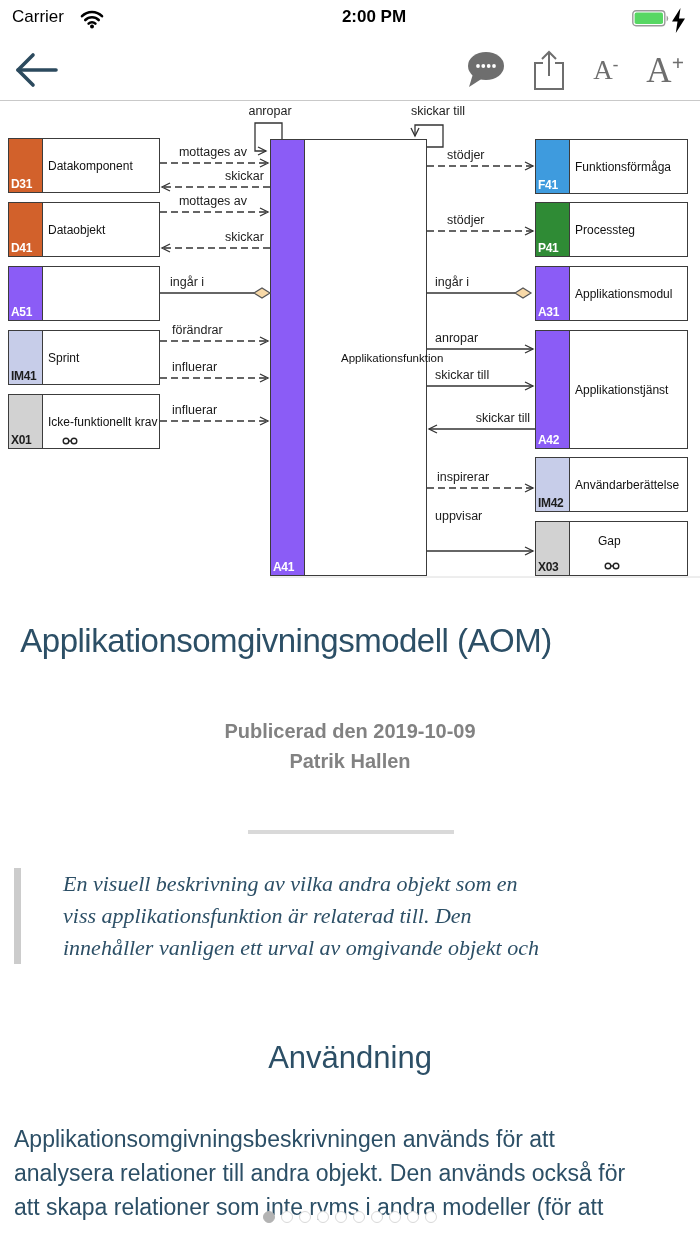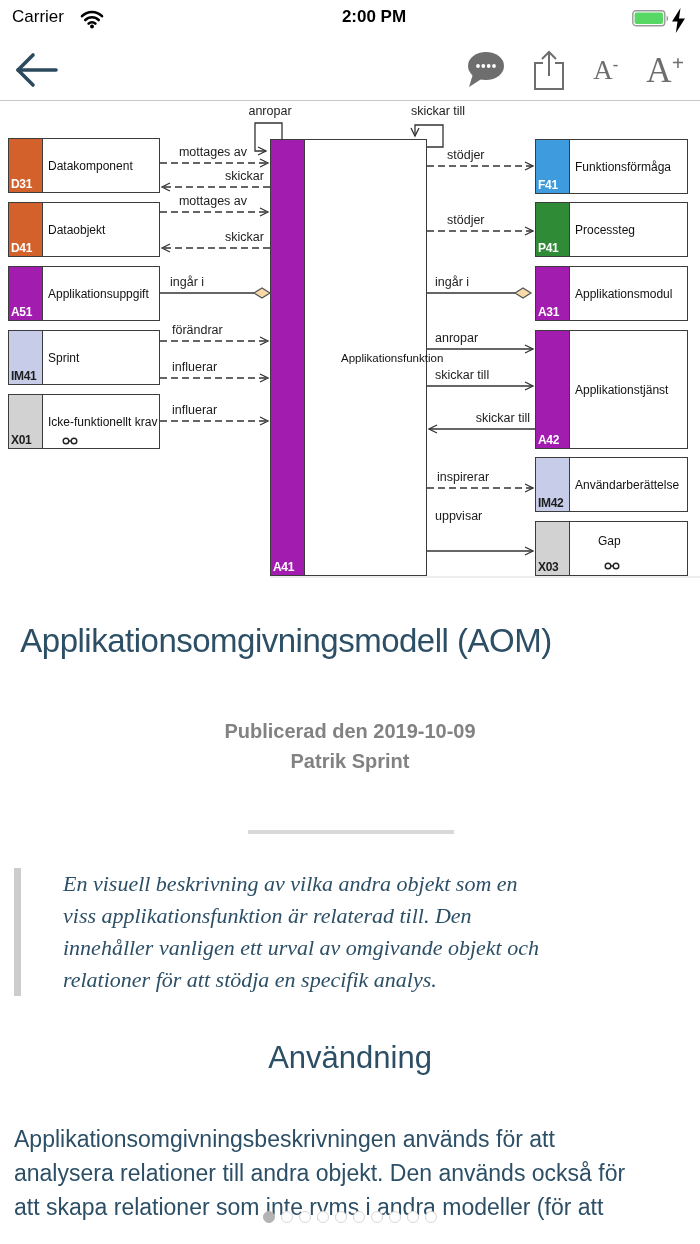--- a/index.html
+++ b/index.html
@@ -29,21 +29,21 @@
   .diagram{position:absolute;top:100px;left:0;width:700px;height:490px;
     border-top:1px solid #c9c9c9;background:#fff;}
   .dg-svg{position:absolute;top:0;left:0;pointer-events:none;}
   .dbox{position:absolute;display:flex;background:#fff;border:1px solid #3c3c3c;box-sizing:border-box;}
   .dbox .stripe{position:relative;width:33px;flex:0 0 33px;border-right:1px solid #3c3c3c;}
   .dbox .code{position:absolute;left:2px;bottom:1px;font-size:12px;font-weight:700;
     color:#fff;letter-spacing:-0.3px;white-space:nowrap;}
   .dbox .code.dark{color:#1c1c1c;}
   .dbox .body{flex:1;display:flex;flex-direction:column;justify-content:center;
     padding-left:5px;font-size:12px;color:#111;line-height:14px;}
-  .st-d{background:#D2612B;}  .st-a{background:#a21caf;}
+  .st-d{background:#D2612B;}  .st-a{background:#8b5cf6;}
   .st-im{background:#C7CDE9;} .st-x{background:#D2D2D2;}
   .st-f{background:#3E9BDE;}  .st-p{background:#2F8B35;}
   .edge-label{position:absolute;font-size:12.5px;color:#1c1c1c;white-space:nowrap;}
   .el-c{text-align:center;} .el-r{text-align:right;}
   
   .art-title{position:absolute;top:622px;left:0;width:572px;text-align:center;
     font-size:33px;font-weight:300;color:#2C4F66;letter-spacing:-0.5px;}
   .art-pub{position:absolute;top:716px;left:0;width:700px;text-align:center;
     font-size:20px;font-weight:700;color:#828282;line-height:30px;}
   .art-divider{position:absolute;top:830px;left:248px;width:206px;height:4px;background:#d9d9d9;}
@@ -129,23 +129,20 @@
         <span class="code">D41</span>
       </div>
     <div class="body">
         <span>Dataobjekt</span>
       </div>
   </div>
   <div class="dbox" style="left:8px;top:165px;width:152px;height:55px;">
     <div class="stripe st-a">
         <span class="code">A51</span>
       </div>
-    <div class="body">
-        <span>Applikationsuppgift</span>
-      </div>
   </div>
   <div class="dbox" style="left:8px;top:229px;width:152px;height:55px;">
     <div class="stripe st-im">
         <span class="code dark">IM41</span>
       </div>
     <div class="body">
         <span>Sprint</span>
       </div>
   </div>
   <div class="dbox" style="left:8px;top:293px;width:152px;height:55px;">
@@ -278,32 +275,31 @@
   <span class="edge-label" style="left:435px;top:267px;">skickar till</span>
   <span class="edge-label el-r" style="left:427px;top:310px;width:103px;">skickar till</span>
   <span class="edge-label" style="left:437px;top:369px;">inspirerar</span>
   <span class="edge-label" style="left:435px;top:408px;">uppvisar</span>
 </div>
 
 <h1 class="art-title" style="margin:0;">Applikationsomgivningsmodell (AOM)</h1>
 
 <div class="art-pub">
   <div>Publicerad den 2019-10-09</div>
-  <div>Patrik Sprint</div>
+  <div>Patrik Hallen</div>
 </div>
 
 <div class="art-divider"></div>
 
 <div class="art-quote">
   <div class="quote-bar"></div>
   <div class="quote-text">
     <div>En visuell beskrivning av vilka andra objekt som en</div>
     <div>viss applikationsfunktion är relaterad till. Den</div>
     <div>innehåller vanligen ett urval av omgivande objekt och</div>
-    <div>relationer för att stödja en specifik analys.</div>
   </div>
 </div>
 
 <h2 class="art-h2" style="margin:0;">Användning</h2>
 
 <div class="art-body">
   <div>Applikationsomgivningsbeskrivningen används för att</div>
   <div>analysera relationer till andra objekt. Den används också för</div>
   <div>att skapa relationer som inte ryms i andra modeller (för att</div>
 </div>

